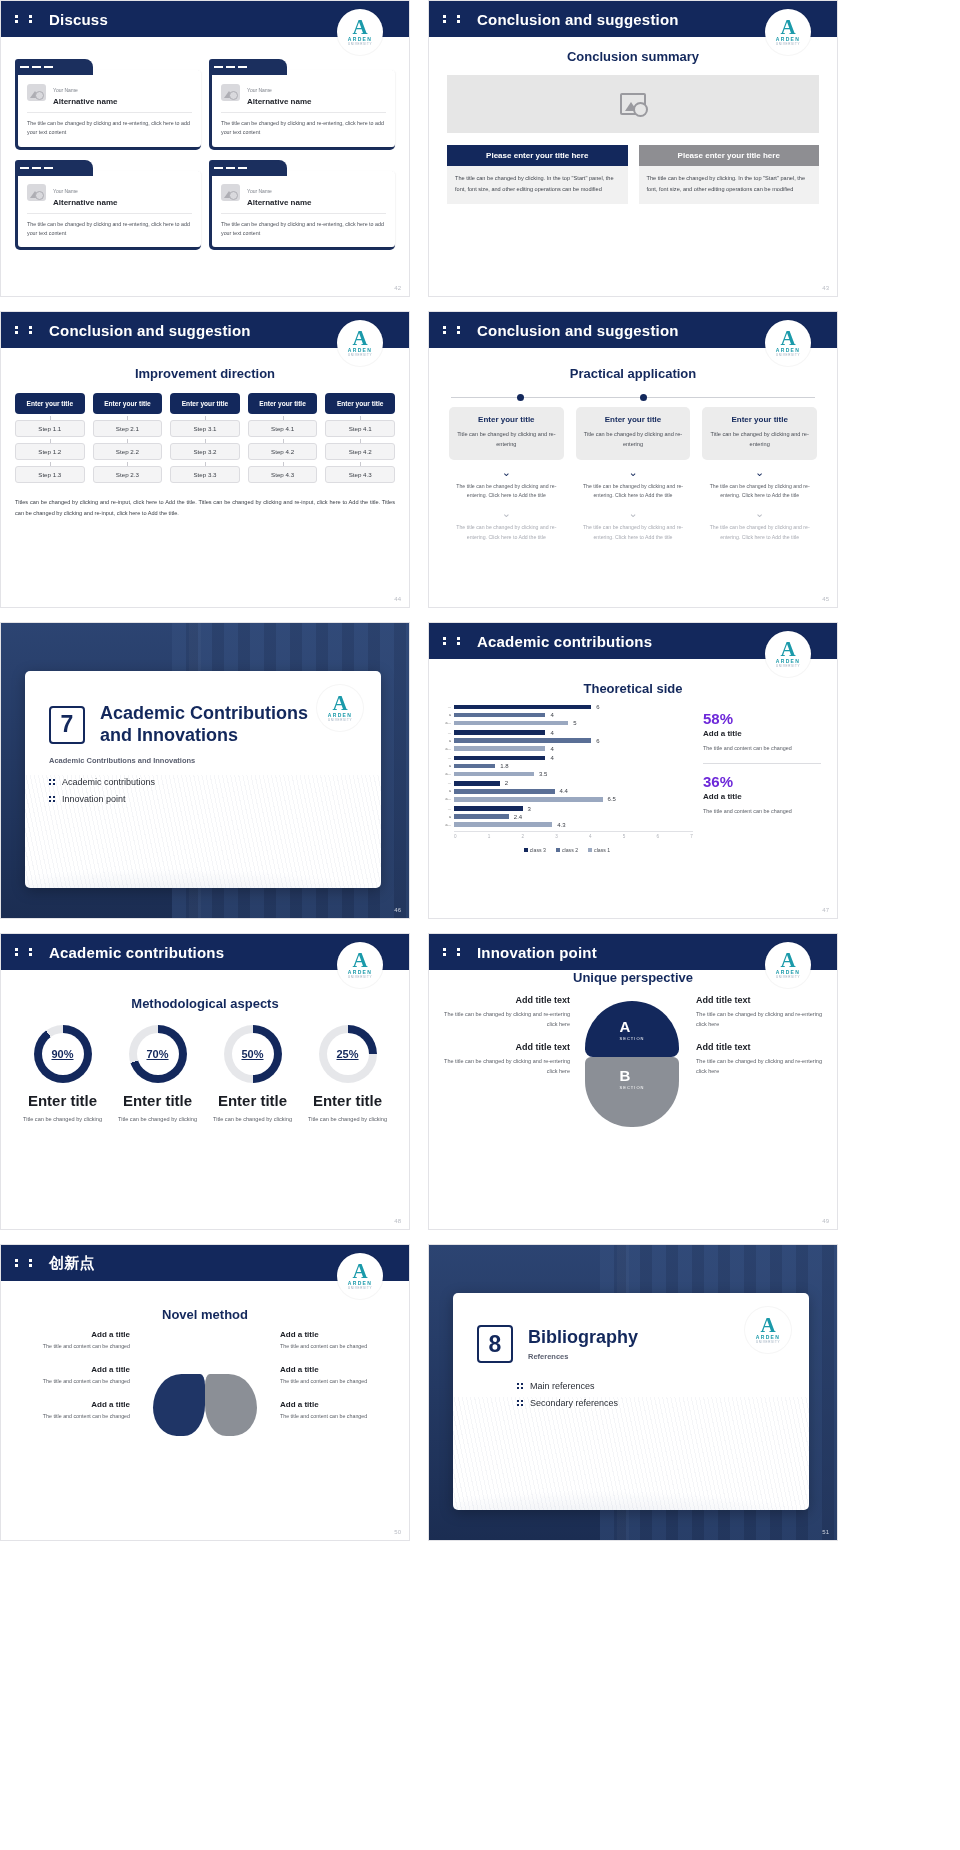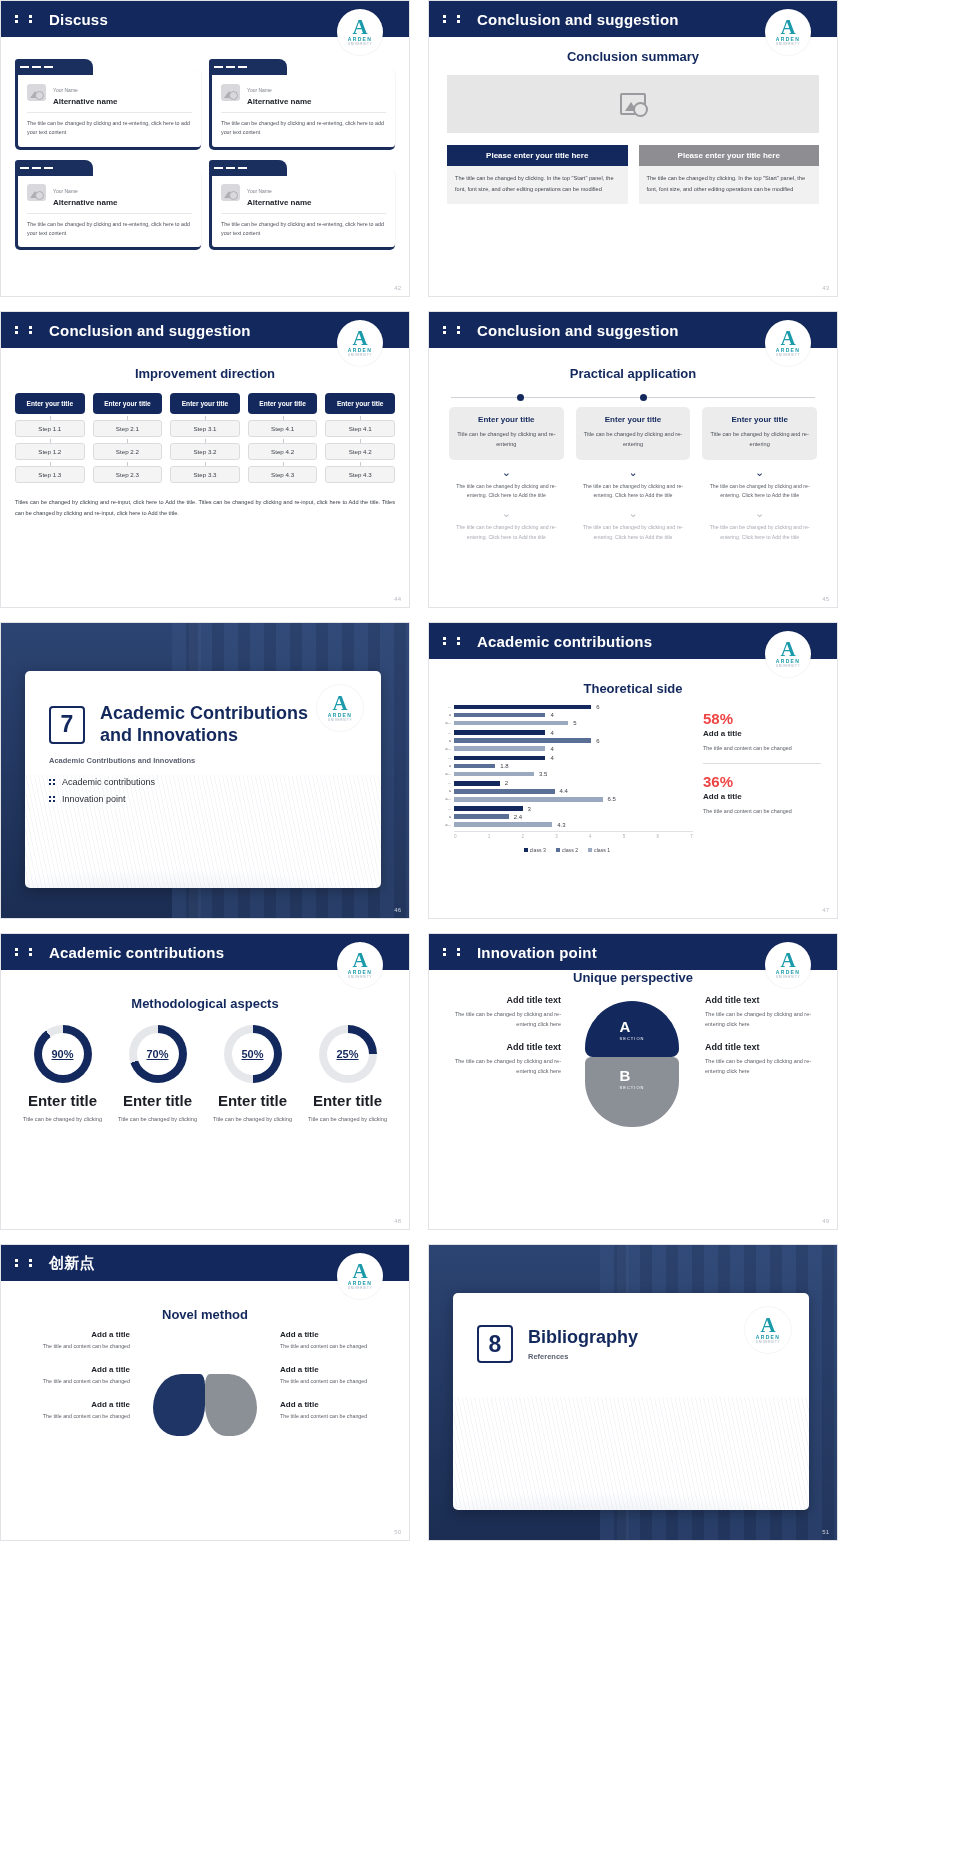--- a/index.html
+++ b/index.html
@@ -111,37 +111,37 @@
   .bar-lbl { width:10px; font-size:3.6px; color:#555; text-align:right; white-space:nowrap; }
   .bar { height:4.6px; }
   .bar.c3 { background:#13285c; } .bar.c2 { background:#5a6f96; } .bar.c1 { background:#9aa8c0; }
   .bar-val { font-size:6px; color:#3a3e46; margin-left:2px; }
   .grp { margin-bottom:3px; }
   .axis { display:flex; justify-content:space-between; font-size:4.6px; color:#b0b3ba;
           border-top:1px solid #e0e1e5; padding-top:2px; margin-left:13px; }
   .legend { display:flex; justify-content:center; gap:10px; margin-top:8px; font-size:5.2px; color:#4a4e56; }
   .legend span i { display:inline-block; width:4px; height:4px; margin-right:2px; }
   .kpi { width:118px; padding-top:6px; }
-  .kpi .pct { font-size:15px; font-weight:bold; color:#ef4444; }
+  .kpi .pct { font-size:15px; font-weight:bold; color:#6d28d9; }
   .kpi .ttl { font-size:8px; font-weight:bold; color:#22252c; margin-top:2px; }
   .kpi .txt { font-size:5.4px; color:#5a5e66; line-height:1.9; margin-top:5px; }
   .kpi .hr { height:1px; background:#dcdde1; margin:10px 0 9px 0; }
 
   
   .donuts { display:grid; grid-template-columns:repeat(4,1fr); padding:0 14px; margin-top:14px; }
   .donut-cell { text-align:center; }
   .donut { width:58px; height:58px; border-radius:50%; margin:0 auto; display:flex;
            align-items:center; justify-content:center; position:relative; }
   .donut .hole { width:42px; height:42px; background:#fff; border-radius:50%; display:flex;
                  align-items:center; justify-content:center; font-size:11px; font-weight:bold; color:#13285c;text-decoration:underline; }
   .d-ttl { font-size:15px; font-weight:bold; color:#1a1d24; margin-top:9px; }
   .d-txt { font-size:5.6px; color:#5a5e66; line-height:1.85; margin-top:5px; }
 
   
-  .head-grid { display:grid; grid-template-columns:1fr 120px 1fr; padding:0 14px; margin-top:10px; gap:12px; }
+  .head-grid { display:grid; grid-template-columns:1fr 120px 1fr; padding:0 14px; margin-top:10px; gap:3px; }
   .hg-cell { margin-bottom:12px; }
   .hg-cell h5 { font-size:9px; font-weight:bold; color:#1a1d24; }
   .hg-cell p { font-size:5.5px; color:#5a5e66; line-height:1.9; margin-top:4px; }
   .tr { text-align:right; }
   .headfig { position:relative; height:140px; }
   .head-top { position:absolute; left:12px; top:6px; width:94px; height:56px; background:#13285c;
               border-radius:48px 48px 8px 8px; display:flex; align-items:center; justify-content:center;}
   .head-bot { position:absolute; left:12px; top:62px; width:94px; height:70px; background:#8b8f96;
               border-radius:6px 6px 46px 46px; display:flex; align-items:flex-start; justify-content:center; padding-top:10px;}
   .head-letter { color:#fff; font-size:15px; font-weight:bold; }
@@ -775,17 +775,37 @@
         <span class="nm">ARDEN</span>
         <span class="sub">UNIVERSITY</span>
       </div>
       <div class="sec-row">
         <div class="sec-num">8</div>
         <div>
           <div class="sec-h">Bibliography</div>
           <div style="font-size:7.5px;font-weight:bold;color:#5b6070;margin-top:4px">References</div>
         </div>
       </div>
+      <div class="sec-list" style="margin-left:64px;margin-top:18px">
+        <div class="sec-li">
+            <span class="sq">
+              <i></i>
+              <i></i>
+              <i></i>
+              <i></i>
+            </span>
+            <span>Main references</span>
+          </div>
+        <div class="sec-li">
+            <span class="sq">
+              <i></i>
+              <i></i>
+              <i></i>
+              <i></i>
+            </span>
+            <span>Secondary references</span>
+          </div>
+      </div>
     </div>
     <div class="pagenum" style="color:#cfd4e0">51</div>
   </div>
 
 </div>
 
 </body></html>

